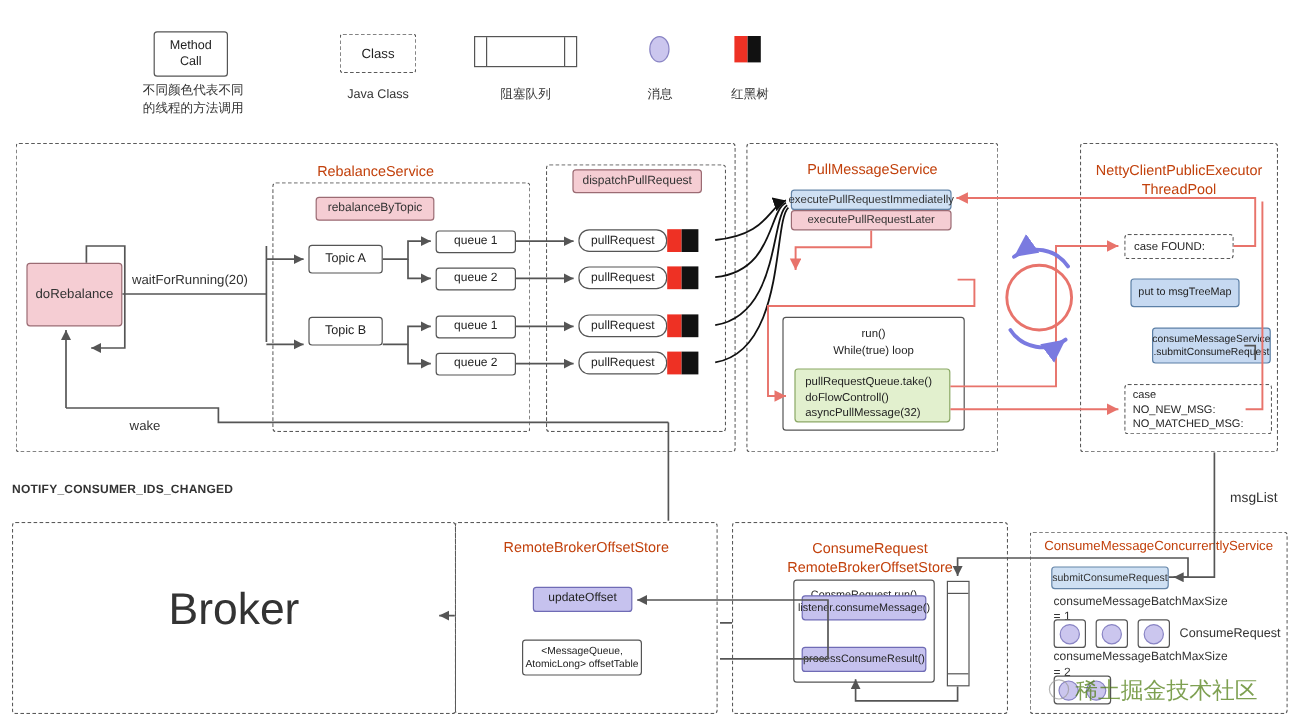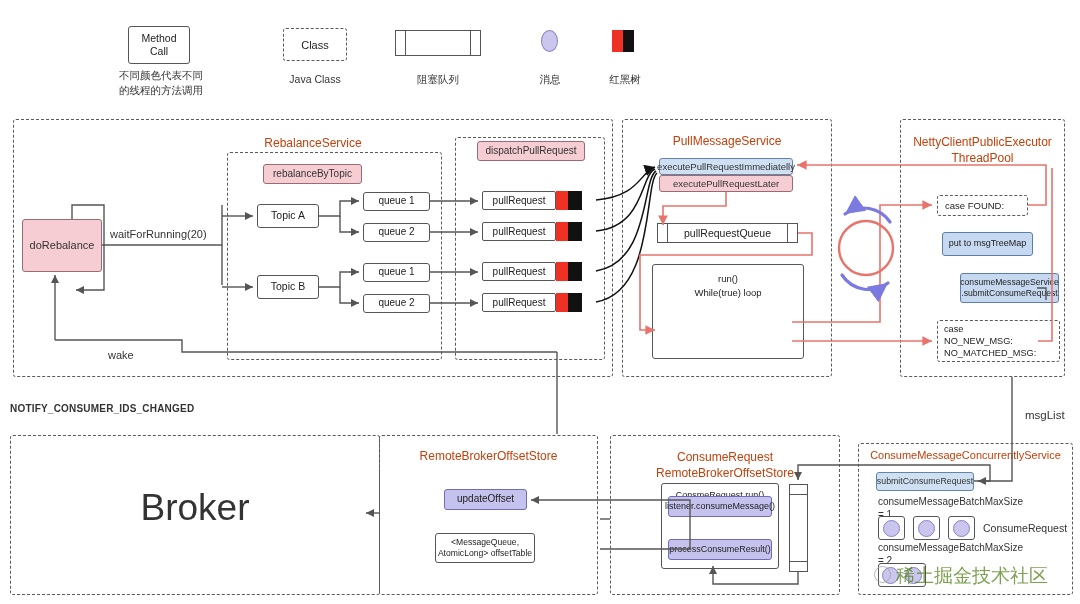--- a/index.html
+++ b/index.html
@@ -37,21 +37,21 @@
 
   
   .bqv{display:flex;flex-direction:column;border:1.4px solid #555;background:#fff;}
   .bqv .capv{height:9px;border-bottom:1.4px solid #555;}
   .bqv .capv2{height:9px;border-top:1.4px solid #555;}
   .bqv .midv{flex:1;}
 
   
   .pr{display:flex;align-items:stretch;height:19px;}
   .pr .body{flex:1;border:1.4px solid #555;background:#fff;display:flex;align-items:center;
-            justify-content:center;font-size:10px;border-radius:2px;}
+            justify-content:center;font-size:10px;border-radius:9px;}
   .pr .r{width:12px;background:#ee3124;}
   .pr .b{width:14px;background:#111;}
 
   svg.ovl{position:absolute;left:0;top:0;width:1080px;height:604px;overflow:visible;pointer-events:none;}
   .wm{position:absolute;font-size:19px;color:#4d7c0f;opacity:.72;white-space:nowrap;
       font-family:"DejaVu Sans",sans-serif;}
   .wmicon{position:absolute;width:15px;height:15px;border-radius:50%;border:1.6px solid #9a9a9a;opacity:.72;}
 </style>
 </head>
 <body>
@@ -109,21 +109,21 @@
   </div>
   <div class="lbl" style="left:110px;top:228px;">waitForRunning(20)</div>
 
   <div class="abs box pink" style="left:263px;top:164px;width:99px;height:20px;font-size:10px;">
     <span>rebalanceByTopic</span>
   </div>
 
   <div class="abs box plain" style="left:257px;top:204px;width:62px;height:24px;font-size:10.5px;">
     <span>Topic A</span>
   </div>
-  <div class="abs box plain" style="left:257px;top:275px;width:62px;height:24px;font-size:10.5px;">
+  <div class="abs box plain" style="left:257px;top:264px;width:62px;height:24px;font-size:10.5px;">
     <span>Topic B</span>
   </div>
 
   <div class="abs box plain" style="left:363px;top:192px;width:67px;height:19px;font-size:10px;">
     <span>queue 1</span>
     </div>
   <div class="abs box plain" style="left:363px;top:223px;width:67px;height:19px;font-size:10px;">
     <span>queue 2</span>
     </div>
   <div class="abs box plain" style="left:363px;top:263px;width:67px;height:19px;font-size:10px;">
@@ -161,31 +161,31 @@
       <div class="b"></div>
   </div>
 
   <div class="abs box blue" style="left:659px;top:158px;width:134px;height:17px;font-size:9.5px;">
     <span>executePullRequestImmediatelly</span>
   </div>
   <div class="abs box pink" style="left:659px;top:175px;width:134px;height:17px;font-size:9.5px;">
     <span>executePullRequestLater</span>
   </div>
 
-  <div class="abs bq" style="left:657px;top:223px;width:141px;height:20px;">
-    <div class="cap"></div>
-    <div class="mid">pullRequestQueue</div>
-    <div class="cap2"></div>
-  </div>
 
   <div class="abs box plain" style="left:652px;top:264px;width:152px;height:95px;display:block;">
     <div style="text-align:center;font-size:9.5px;padding-top:7px;line-height:1.45;">
       <span>run()</span><br>
       <span>While(true) loop</span>
     </div>
+  </div>
+  <div class="abs box green" style="left:662px;top:307px;width:130px;height:45px;display:block;padding:5px 0 0 8px;text-align:left;font-size:9.5px;line-height:1.35;">
+    <div>pullRequestQueue.take()</div>
+    <div>doFlowControll()</div>
+    <div>asyncPullMessage(32)</div>
   </div>
 
   <div class="abs dash" style="left:937px;top:195px;width:91px;height:21px;display:flex;align-items:center;padding-left:7px;font-size:9.5px;">
     <span>case FOUND:</span>
   </div>
   <div class="abs box blue-dark" style="left:942px;top:232px;width:91px;height:24px;font-size:9px;">
     <span>put to msgTreeMap</span>
   </div>
   <div class="abs box blue-dark" style="left:960px;top:273px;width:99px;height:30px;flex-direction:column;font-size:8.6px;line-height:1.3;">
     <span>consumeMessageService</span>

